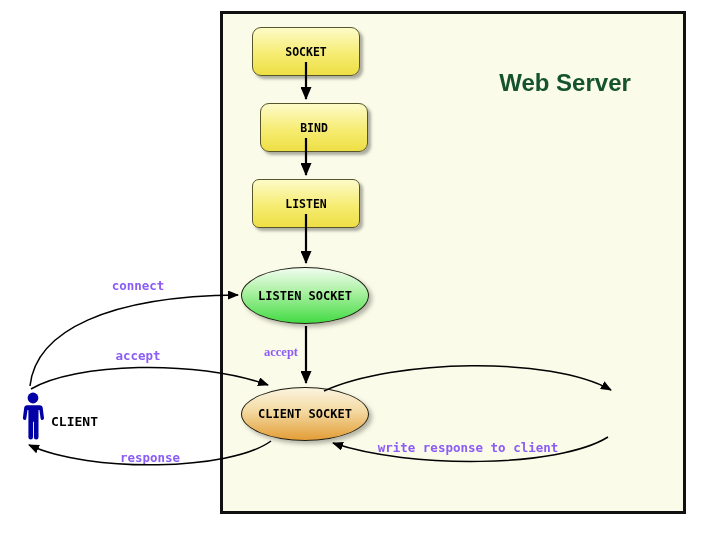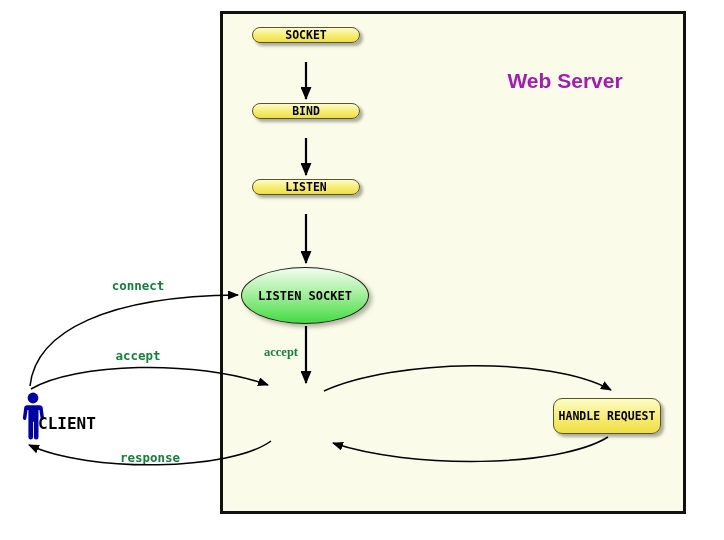--- a/index.html
+++ b/index.html
@@ -20,39 +20,39 @@
     background: #fbfbe9;
     border: 3px solid #111111;
   }
   .diagram-title {
     position: absolute;
     left: 460px; top: 69px;
     width: 210px;
     text-align: center;
     font-family: "Liberation Sans", sans-serif;
     font-weight: bold;
-    font-size: 21px;
-    color: #a21caf;
+    font-size: 24px;
+    color: #14532d;
     letter-spacing: 0px;
   }
   
   .node-rect {
     position: absolute;
-    width: 108px; height: 16px;
+    width: 108px; height: 49px;
     border: 1.3px solid #56562a;
     border-radius: 9px;
     background: linear-gradient(to bottom, #fdfbc8 0%, #f6ec72 55%, #eedf45 100%);
     box-shadow: 3px 3px 3px rgba(110,110,100,0.55);
     display: flex; align-items: center; justify-content: center;
     font-weight: bold; font-size: 11.5px; color: #000000;
     white-space: nowrap;
   }
   #node-socket  { left: 252px; top: 27px; }
-  #node-bind    { left: 252px; top: 103px; }
-  #node-listen  { left: 252px; top: 179px; }
+  #node-bind    { left: 260px; top: 103px; }
+  #node-listen  { left: 252px; top: 179px; border-radius: 7px; }
   #node-handle-request { left: 553px; top: 398px; height: 36px; }
   
   .node-ellipse {
     position: absolute;
     border: 1.4px solid #1c1c10;
     border-radius: 50%;
     display: flex; align-items: center; justify-content: center;
     font-weight: bold; font-size: 12px; color: #000000;
     box-shadow: 3px 3px 4px rgba(110,110,100,0.5);
     white-space: nowrap;
@@ -63,35 +63,35 @@
   }
   #node-client-socket {
     left: 241px; top: 387px; width: 128px; height: 54px;
     background: linear-gradient(to bottom, #fbf4e0 0%, #f3d9a0 45%, #e39d37 100%);
   }
   
   .edge-label {
     position: absolute;
     font-weight: bold;
     font-size: 12.5px;
-    color: #15803d;
+    color: #8b5cf6;
     text-align: center;
     white-space: nowrap;
   }
   #label-connect  { left: 88px;  top: 278px; width: 100px; }
   #label-request  { left: 88px;  top: 348px; width: 100px; }
   #label-response { left: 100px;  top: 450px; width: 100px; text-align: center; }
   #label-accept   { left: 231px; top: 345px; width: 100px; font-family: Liberation Serif, serif; }
   #label-read     { left: 354px; top: 344px; width: 240px; }
   #label-write    { left: 368px; top: 440px; width: 200px; }
   
   .actor-icon { position: absolute; left: 18px; top: 392px; width: 30px; height: 48px; }
   .actor-label {
-    position: absolute; left: 38px; top: 414px;
-    font-weight: bold; font-size: 16px; color: #000000;
+    position: absolute; left: 51px; top: 414px;
+    font-weight: bold; font-size: 13px; color: #000000;
     white-space: nowrap;
   }
   
   #arrow-layer {
     position: absolute; left: 0; top: 0;
     width: 724px; height: 540px;
     pointer-events: none;
   }
 </style>
 </head>
@@ -107,36 +107,37 @@
   </div>
   <div class="node-rect" id="node-bind">
     <span>BIND</span>
   </div>
   <div class="node-rect" id="node-listen">
     <span>LISTEN</span>
   </div>
   <div class="node-ellipse" id="node-listen-socket">
     <span>LISTEN SOCKET</span>
   </div>
-  <div class="node-rect" id="node-handle-request">
-    <span>HANDLE REQUEST</span>
+  <div class="node-ellipse" id="node-client-socket">
+    <span>CLIENT SOCKET</span>
   </div>
 
   <svg class="actor-icon" viewBox="0 0 30 48" xmlns="http://www.w3.org/2000/svg">
     <g fill="#0000a6">
       <circle cx="15" cy="6" r="5.4"></circle>
       <path d="M8.2 13.2 h13.6 q2.6 0 2.9 2.6 l1.3 10.3 q0.2 1.7 -1.5 1.9 q-1.6 0.2 -1.9 -1.5 l-1.2 -8.6 h-0.9 l0 27.4 q0 2.2 -2.3 2.2 q-2.3 0 -2.3 -2.2 v-15.5 h-0.9 v15.5 q0 2.2 -2.3 2.2 q-2.3 0 -2.3 -2.2 l0 -27.4 h-0.9 l-1.2 8.6 q-0.3 1.7 -1.9 1.5 q-1.7 -0.2 -1.5 -1.9 l1.3 -10.3 q0.3 -2.6 2.9 -2.6 Z"></path>
     </g>
   </svg>
   <div class="actor-label">CLIENT</div>
 
   <div class="edge-label" id="label-connect">connect</div>
   <div class="edge-label" id="label-request">accept</div>
   <div class="edge-label" id="label-response">response</div>
   <div class="edge-label" id="label-accept">accept</div>
+  <div class="edge-label" id="label-write">write response to client</div>
 
   <svg id="arrow-layer" viewBox="0 0 724 540" xmlns="http://www.w3.org/2000/svg">
     <defs>
       <marker id="arrow-big" markerUnits="userSpaceOnUse" markerWidth="13" markerHeight="11" refX="12" refY="5.5" orient="auto">
         <path d="M0,0 L13,5.5 L0,11 Z" fill="#000000"></path>
       </marker>
       <marker id="arrow-small" markerUnits="userSpaceOnUse" markerWidth="11" markerHeight="9" refX="10" refY="4.5" orient="auto">
         <path d="M0,0 L11,4.5 L0,9 Z" fill="#000000"></path>
       </marker>
     </defs>

